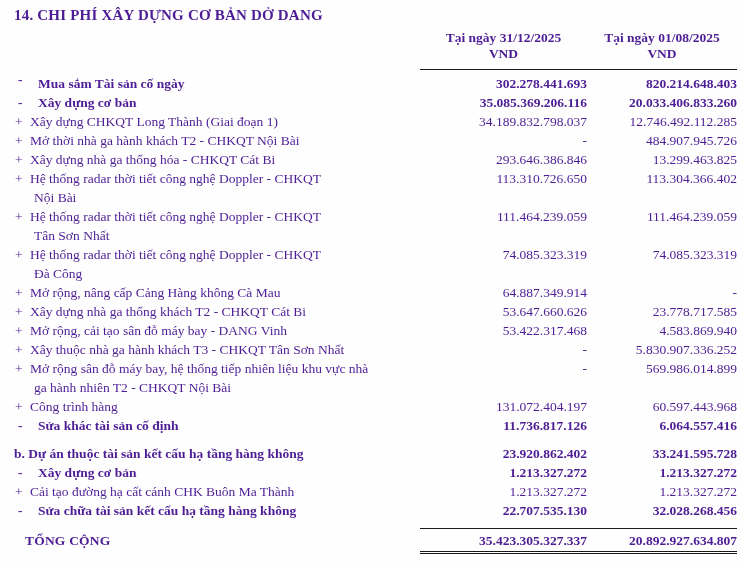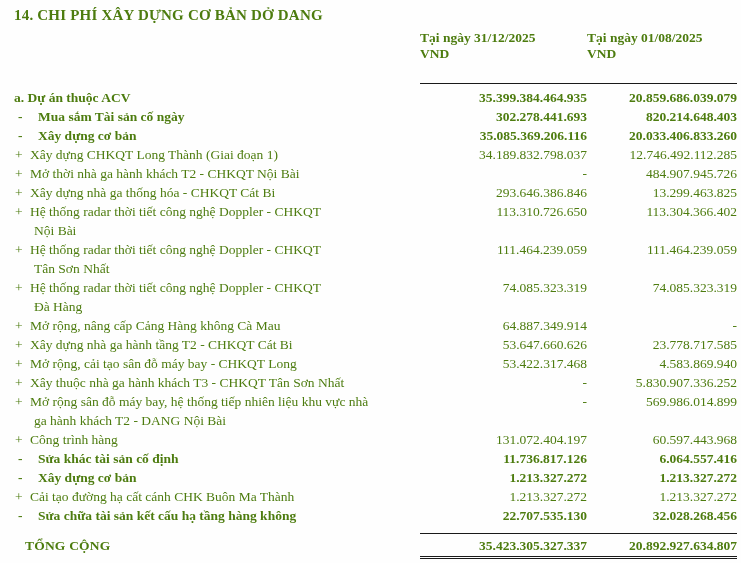--- a/index.html
+++ b/index.html
@@ -1,21 +1,21 @@
 <!DOCTYPE html>
 <html><head>
 <meta charset="utf-8">
 <style>
   * { box-sizing: border-box; }
   html, body { margin: 0; padding: 0; background: #ffffff; }
   .page {
     width: 741px;
     height: 563px;
     background: #fefefe;
-    color: #4d7c0f;
+    color: #4c1d95;
     font-family: "Liberation Serif", "DejaVu Serif", serif;
     padding: 6px 4px 0 14px;
     position: relative;
     overflow: hidden;
   }
   .title {
     font-size: 15px;
     font-weight: bold;
     line-height: 18px;
     margin-bottom: 6px;
@@ -30,23 +30,23 @@
   col.c-v1    { width: 167px; }
   col.c-v2    { width: 150px; }
   th, td {
     padding: 0;
     vertical-align: top;
     font-size: 13.5px;
     line-height: 19px;
   }
   th.colhead {
     font-weight: bold;
-    text-align: left;
+    text-align: center;
     line-height: 16px;
-    padding-bottom: 21px;
+    padding-bottom: 7px;
     border-bottom: 1px solid #1a1a1a;
   }
   th.spacer { border: none; }
   td.num { text-align: right; white-space: nowrap; }
   tbody tr:first-child td { padding-top: 4px; }
 
   td.label { position: relative; }
   .marker { position: absolute; top: 0; }
   .kind-section td { font-weight: bold; }
   .kind-section td.label { padding-left: 0; }
@@ -88,29 +88,20 @@
           <span>Tại ngày 31/12/2025</span><br>
           <span>VND</span>
         </th>
         <th class="colhead">
           <span>Tại ngày 01/08/2025</span><br>
           <span>VND</span>
         </th>
       </tr>
     </thead>
     <tbody>
-        <tr class="kind-section">
-    <td class="label">
-      <span class="marker"></span>
-      <span class="l1">a. Dự án thuộc ACV</span>
-      
-    </td>
-    <td class="num">35.399.384.464.935</td>
-    <td class="num">20.859.686.039.079</td>
-  </tr>
         <tr class="kind-dash">
     <td class="label">
       <span class="marker">-</span>
       <span class="l1">Mua sắm Tài sản cố ngày</span>
       
     </td>
     <td class="num">302.278.441.693</td>
     <td class="num">820.214.648.403</td>
   </tr>
         <tr class="kind-dash">
@@ -164,66 +155,66 @@
       <span class="l1">Hệ thống radar thời tiết công nghệ Doppler - CHKQT</span>
       <span class="l2">Tân Sơn Nhất</span>
     </td>
     <td class="num">111.464.239.059</td>
     <td class="num">111.464.239.059</td>
   </tr>
         <tr class="kind-plus">
     <td class="label">
       <span class="marker">+</span>
       <span class="l1">Hệ thống radar thời tiết công nghệ Doppler - CHKQT</span>
-      <span class="l2">Đà Hàng</span>
+      <span class="l2">Đà Công</span>
     </td>
     <td class="num">74.085.323.319</td>
     <td class="num">74.085.323.319</td>
   </tr>
         <tr class="kind-plus">
     <td class="label">
       <span class="marker">+</span>
       <span class="l1">Mở rộng, nâng cấp Cảng Hàng không Cà Mau</span>
       
     </td>
     <td class="num">64.887.349.914</td>
     <td class="num">-</td>
   </tr>
         <tr class="kind-plus">
     <td class="label">
       <span class="marker">+</span>
-      <span class="l1">Xây dựng nhà ga hành tầng T2 - CHKQT Cát Bi</span>
+      <span class="l1">Xây dựng nhà ga thống khách T2 - CHKQT Cát Bi</span>
       
     </td>
     <td class="num">53.647.660.626</td>
     <td class="num">23.778.717.585</td>
   </tr>
         <tr class="kind-plus">
     <td class="label">
       <span class="marker">+</span>
-      <span class="l1">Mở rộng, cải tạo sân đỗ máy bay - CHKQT Long</span>
+      <span class="l1">Mở rộng, cải tạo sân đỗ máy bay - DANG Vinh</span>
       
     </td>
     <td class="num">53.422.317.468</td>
     <td class="num">4.583.869.940</td>
   </tr>
         <tr class="kind-plus">
     <td class="label">
       <span class="marker">+</span>
       <span class="l1">Xây thuộc nhà ga hành khách T3 - CHKQT Tân Sơn Nhất</span>
       
     </td>
     <td class="num">-</td>
     <td class="num">5.830.907.336.252</td>
   </tr>
         <tr class="kind-plus">
     <td class="label">
       <span class="marker">+</span>
       <span class="l1">Mở rộng sân đỗ máy bay, hệ thống tiếp nhiên liệu khu vực nhà</span>
-      <span class="l2">ga hành khách T2 - DANG Nội Bài</span>
+      <span class="l2">ga hành nhiên T2 - CHKQT Nội Bài</span>
     </td>
     <td class="num">-</td>
     <td class="num">569.986.014.899</td>
   </tr>
         <tr class="kind-plus">
     <td class="label">
       <span class="marker">+</span>
       <span class="l1">Công trình hàng</span>
       
     </td>
@@ -231,20 +222,29 @@
     <td class="num">60.597.443.968</td>
   </tr>
         <tr class="kind-dash">
     <td class="label">
       <span class="marker">-</span>
       <span class="l1">Sửa khác tài sản cố định</span>
       
     </td>
     <td class="num">11.736.817.126</td>
     <td class="num">6.064.557.416</td>
+  </tr>
+        <tr class="kind-section gap-before">
+    <td class="label">
+      <span class="marker"></span>
+      <span class="l1">b. Dự án thuộc tài sản kết cấu hạ tầng hàng không</span>
+      
+    </td>
+    <td class="num">23.920.862.402</td>
+    <td class="num">33.241.595.728</td>
   </tr>
         <tr class="kind-dash">
     <td class="label">
       <span class="marker">-</span>
       <span class="l1">Xây dựng cơ bản</span>
       
     </td>
     <td class="num">1.213.327.272</td>
     <td class="num">1.213.327.272</td>
   </tr>

